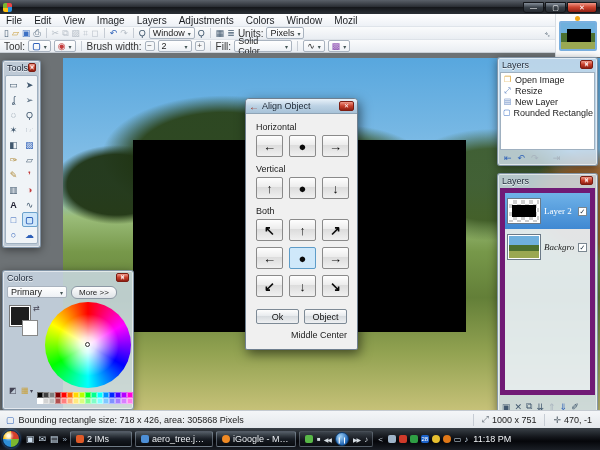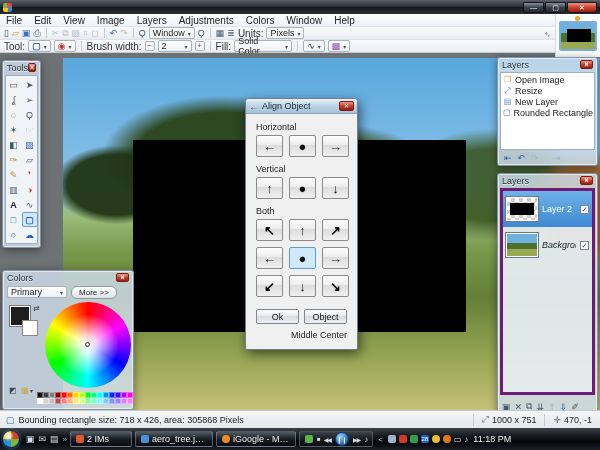--- a/index.html
+++ b/index.html
@@ -90,21 +90,21 @@
   .hist-win{left:497px;top:57px;width:101px;z-index:20;}
   .hist-list{margin:1px 2px;background:#fff;border:1px solid #9fb0c0;height:78px;padding:1px 2px;}
   .hist-item{display:flex;align-items:center;gap:3px;height:11px;color:#222;font-size:9px;white-space:nowrap;}
   .hist-ico{font-size:8px;width:9px;text-align:center;}
   .hist-foot{display:flex;gap:6px;align-items:center;height:14px;padding:0 6px;}
   .hf-btn{font-size:9px;line-height:12px;}
   .hf-blue{color:#2f62b8;} .hf-gray{color:#a7b2bd;}
 
   
   .layers-win{left:497px;top:173px;width:101px;height:242px;z-index:20;display:flex;flex-direction:column;}
-  .layers-list{margin:1px 2px 4px 2px;border:3px solid #701a75;background:rgba(250,252,254,.55);flex:1;overflow:hidden;}
+  .layers-list{margin:1px 2px 4px 2px;border:5px solid #701a75;background:rgba(250,252,254,.55);flex:1;overflow:hidden;font-family:Liberation Serif, serif;}
   .layer-row{display:flex;align-items:center;gap:4px;height:36px;padding:0 3px;color:#222;}
   .layer-row.sel{background:linear-gradient(#6fb2e8,#3f88d2);color:#fff;}
   .layer-thumb{width:32px;height:24px;border:1px solid #fff;outline:1px solid #6b7a88;flex-shrink:0;position:relative;}
   .thumb-checker{background:
       repeating-conic-gradient(#cfcfcf 0 25%,#ffffff 0 50%) 0 0/8px 8px;}
   .thumb-black{position:absolute;left:3px;top:5px;right:3px;bottom:5px;background:#000;}
   .thumb-photo{background:linear-gradient(180deg,#6fb0dd 0 40%,#4c7030 40% 70%,#9aa852 70% 100%);}
   .layer-name{flex:1;font-size:9px;white-space:nowrap;overflow:hidden;}
   .layer-name.it{font-style:italic;}
   .chk{width:9px;height:9px;background:#fff;border:1px solid #7a8690;font-size:7px;line-height:8px;
@@ -192,21 +192,21 @@
 
   <div class="menubar">
     <span class="menu-item">File</span>
     <span class="menu-item">Edit</span>
     <span class="menu-item">View</span>
     <span class="menu-item">Image</span>
     <span class="menu-item">Layers</span>
     <span class="menu-item">Adjustments</span>
     <span class="menu-item">Colors</span>
     <span class="menu-item">Window</span>
-    <span class="menu-item">Help</span>
+    <span class="menu-item">Mozil</span>
   </div>
 
   <div class="toolbar tb1">
     <span class="tbi">▯</span>
     <span class="tbi" style="color:#c99b33">▱</span>
     <span class="tbi" style="color:#3b6fc4">▣</span>
     <span class="tbi">⎙</span>
     <span class="vsep"></span>
     <span class="tbi dis">✂</span>
     <span class="tbi dis">⧉</span>

